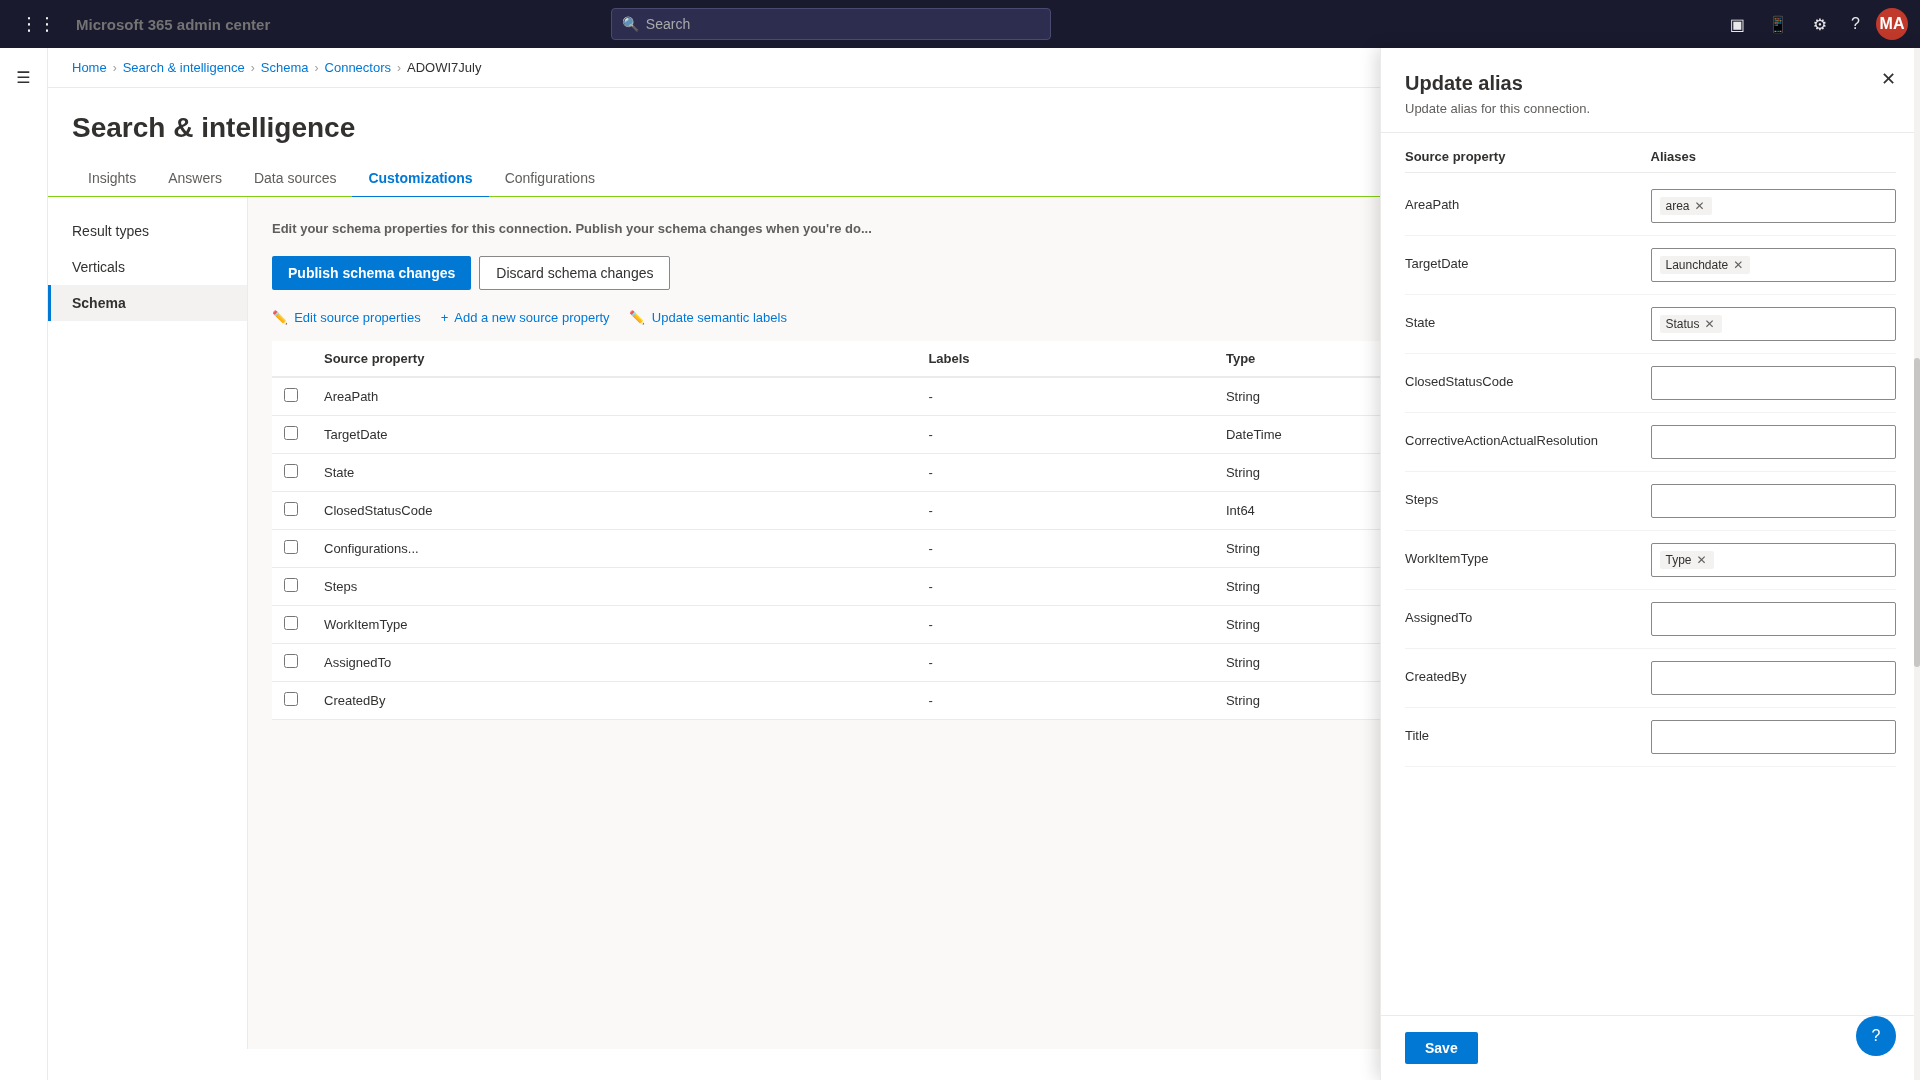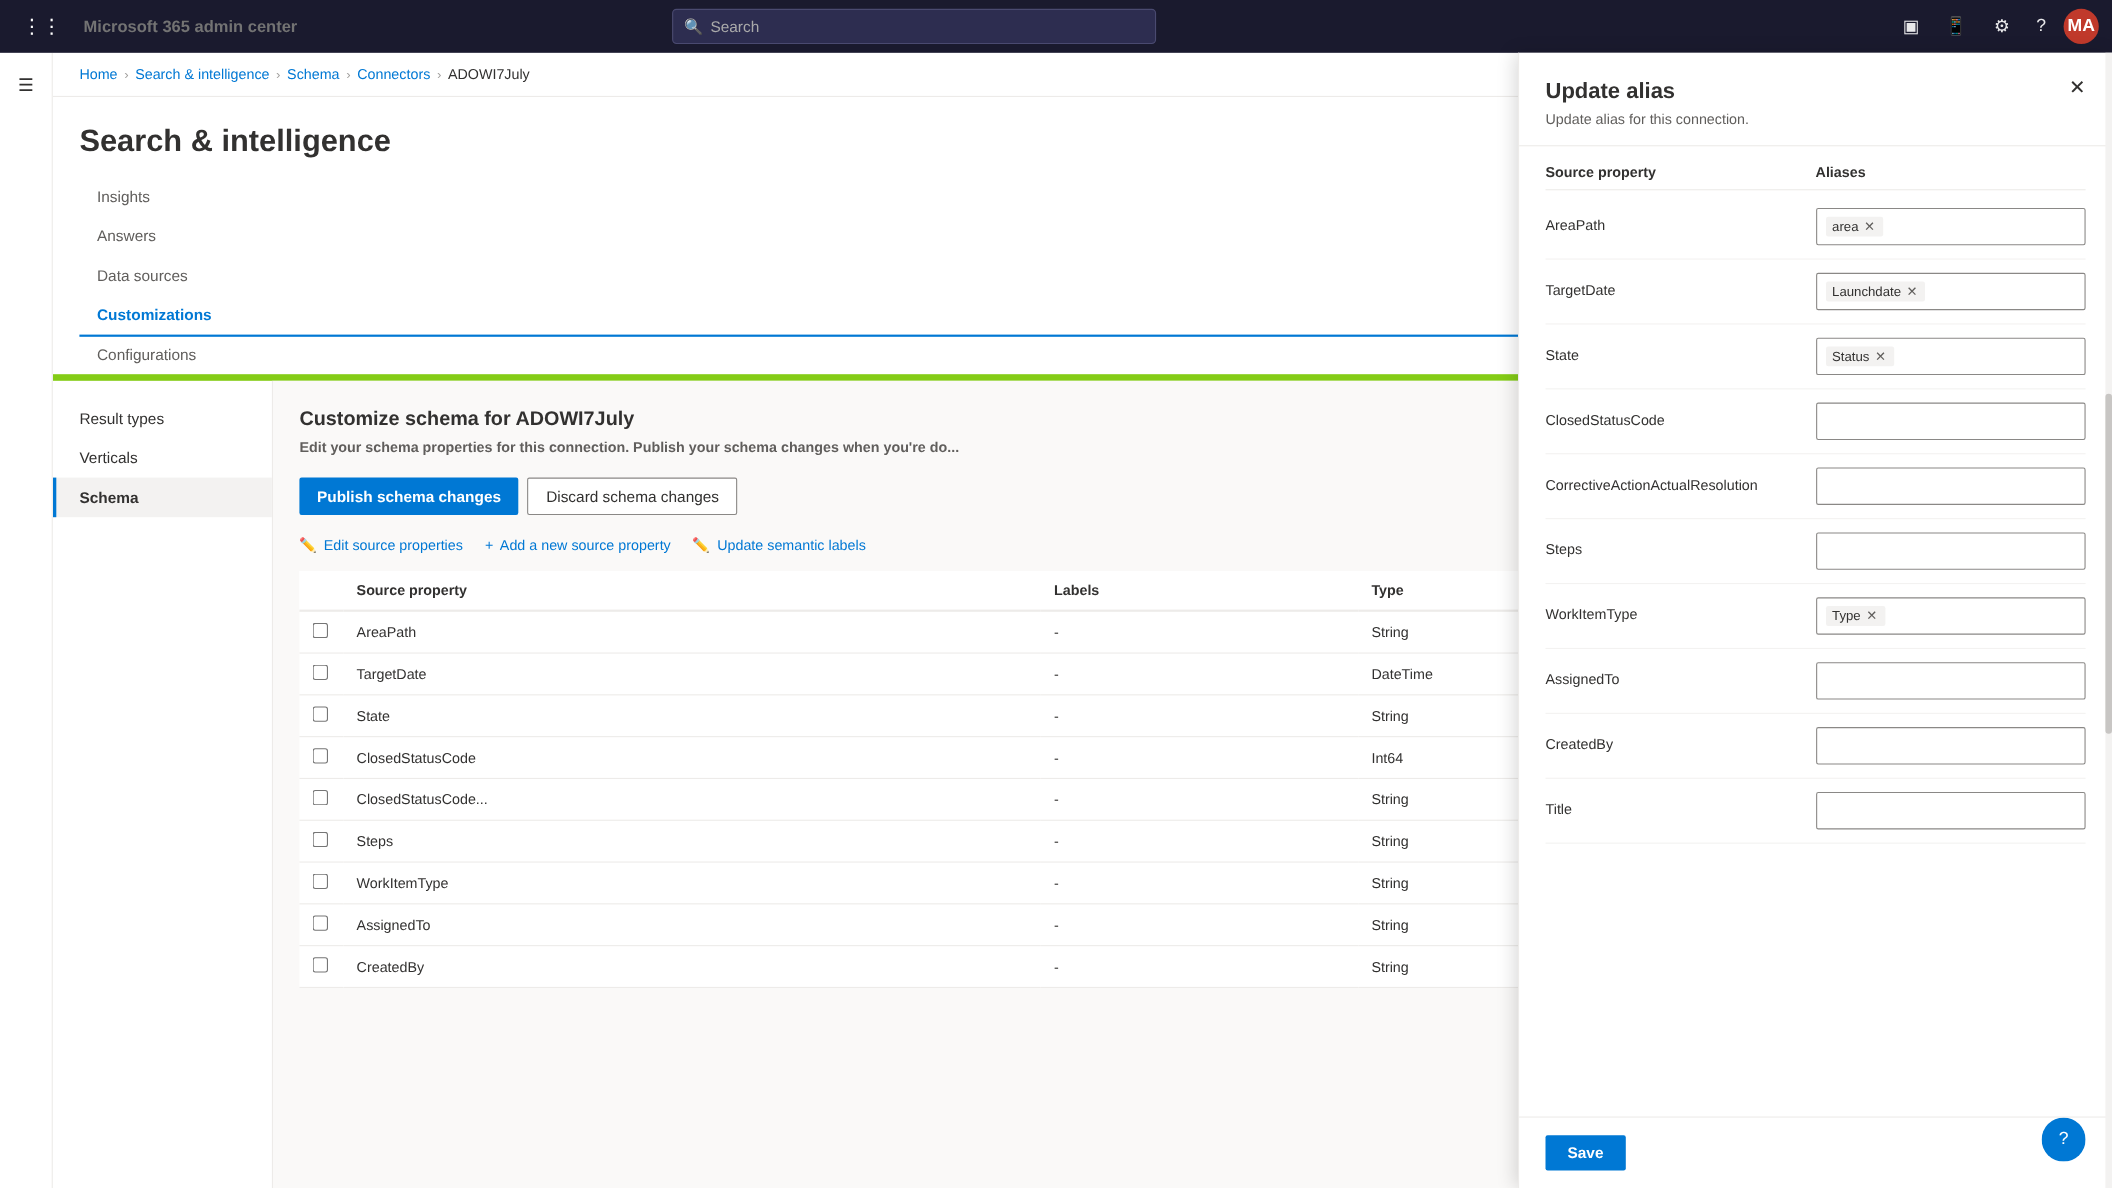--- a/index.html
+++ b/index.html
@@ -34,21 +34,21 @@
     
     .breadcrumb { display: flex; align-items: center; padding: 12px 24px; gap: 6px; font-size: 13px; color: #323130; border-bottom: 1px solid #edebe9; }
     .breadcrumb a { color: #0078d4; text-decoration: none; }
     .breadcrumb-sep { color: #a19f9d; font-size: 12px; }
 
     
     .page-header { padding: 24px 24px 0; }
     .page-title { font-size: 28px; font-weight: 600; color: #323130; margin-bottom: 16px; }
 
     
-    .tabs { display: flex; border-bottom: 6px solid #84cc16; padding: 0 24px; margin-bottom: 0; flex-direction: column; }
+    .tabs { display: flex; border-bottom: 1px solid #84cc16; padding: 0 24px; margin-bottom: 0; }
     .tab { padding: 10px 16px; cursor: pointer; font-size: 14px; color: #605e5c; border-bottom: 2px solid transparent; margin-bottom: -2px; }
     .tab.active { color: #0078d4; border-bottom-color: #0078d4; font-weight: 600; }
 
     
     .content-body { display: flex; height: calc(1080px - 48px - 48px - 80px - 52px); }
 
     
     .left-sidebar { width: 200px; border-right: 1px solid #edebe9; padding: 16px 0; flex-shrink: 0; }
     .left-sidebar-item { padding: 10px 24px; cursor: pointer; font-size: 14px; color: #323130; }
     .left-sidebar-item.active { background: #f3f2f1; font-weight: 600; border-left: 3px solid #0078d4; padding-left: 21px; }
@@ -150,21 +150,20 @@
 
     <div class="content-body">
 
       <div class="left-sidebar">
         <div class="left-sidebar-item">Result types</div>
         <div class="left-sidebar-item">Verticals</div>
         <div class="left-sidebar-item active">Schema</div>
       </div>
 
       <div class="schema-content">
-        <h2 class="schema-title">Customize schema for ADOWI7July</h2>
         <p class="schema-desc">Edit your schema properties for this connection. Publish your schema changes when you're do...</p>
         <div class="schema-actions">
           <button class="btn-primary">Publish schema changes</button>
           <button class="btn-secondary">Discard schema changes</button>
         </div>
         <div class="schema-tools">
           <a class="schema-tool">
             <span>✏️</span>
             <span>Edit source properties</span>
           </a>
@@ -212,21 +211,21 @@
   </tr>
               <tr>
     <td><input type="checkbox" style=""></td>
     <td>ClosedStatusCode</td>
     <td>-</td>
     <td>Int64</td>
     <td>-</td>
   </tr>
               <tr>
     <td><input type="checkbox" style=""></td>
-    <td>ClosedStatusCode...</td>
+    <td>Configurations...</td>
     <td>-</td>
     <td>String</td>
     <td>-</td>
   </tr>
               <tr>
     <td><input type="checkbox" style=""></td>
     <td>Steps</td>
     <td>-</td>
     <td>String</td>
     <td>-</td>

